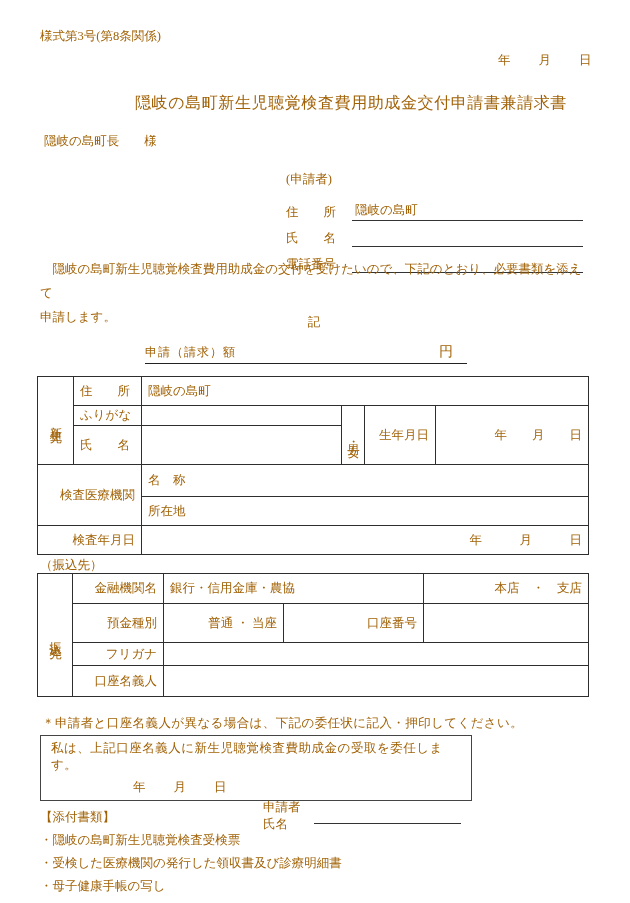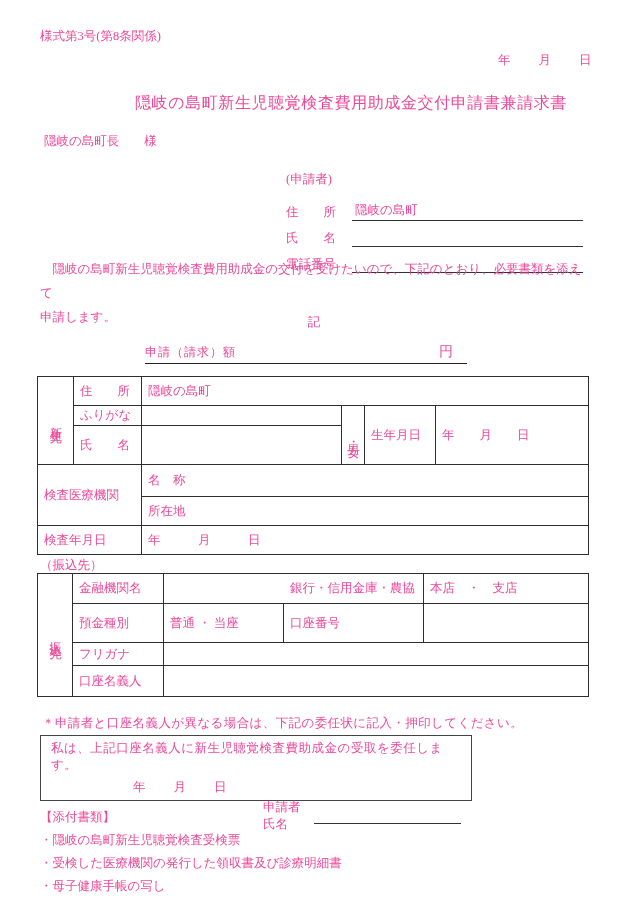--- a/index.html
+++ b/index.html
@@ -2,21 +2,21 @@
 <html><head>
 <meta charset="utf-8">
 <style>
   html,body{margin:0;padding:0;background:#e9e9e9;}
   .page{
     position:relative;
     width:630px;height:903px;
     margin:0 auto;
     background:#ffffff;
     font-family:"Liberation Serif","DejaVu Serif",serif;
-    color:#ec4899;
+    color:#a16207;
     font-size:12.5px;
     overflow:hidden;
   }
   .abs{position:absolute;}
   
   .form-code{left:40px;top:28px;}
   .header-date{left:498px;top:52px;letter-spacing:1px;}
   .doc-title{left:0;top:93px;width:630px;text-align:center;font-size:16px;letter-spacing:.6px;padding-left:36px;}
   .addressee{left:44px;top:133px;}
   
@@ -33,27 +33,27 @@
   .amount-label{font-size:12px;letter-spacing:1px;}
   .amount-value{flex:1;padding-left:6px;font-size:14px;}
   .amount-unit{font-size:14px;margin-right:14px;}
   
   table{border-collapse:collapse;table-layout:fixed;}
   td{border:1px solid #2e2e2e;padding:1px 6px;font-size:12.5px;vertical-align:middle;overflow:hidden;}
   .t1{left:37px;top:376px;width:551px;}
   .t2{left:37px;top:573px;width:551px;}
   .vlabel{writing-mode:vertical-rl;text-align:center;letter-spacing:3px;padding:2px 0;}
   .lbl{text-align:left;}
-  .lbl-c{text-align:left;}
+  .lbl-c{text-align:right;}
   .dash-b{border-bottom:1px dashed #777;}
   .no-pad{padding:0;}
   .digit-row{display:flex;height:100%;width:100%;}
   .digit-cell{flex:1;border-left:1px dashed #888;height:100%;}
   .digit-cell:first-child{border-left:none;}
-  .bank-suffix{text-align:right;padding-right:8px;}
+  .bank-suffix{padding-right:8px;}
   
   .transfer-caption{left:40px;top:557px;}
   
   .note{left:42px;top:715px;letter-spacing:.4px;}
   .delegation-box{left:40px;top:735px;width:432px;height:66px;border:1px solid #444;box-sizing:border-box;padding:4px 10px;}
   .dlg-statement{letter-spacing:.5px;}
   .dlg-date{margin-top:5px;padding-left:82px;letter-spacing:1px;}
   .dlg-name-line{margin-top:3px;padding-left:212px;display:flex;align-items:center;}
   .dlg-name-value{width:187px;border-bottom:1px solid #333;height:15px;margin-left:2px;}
   

